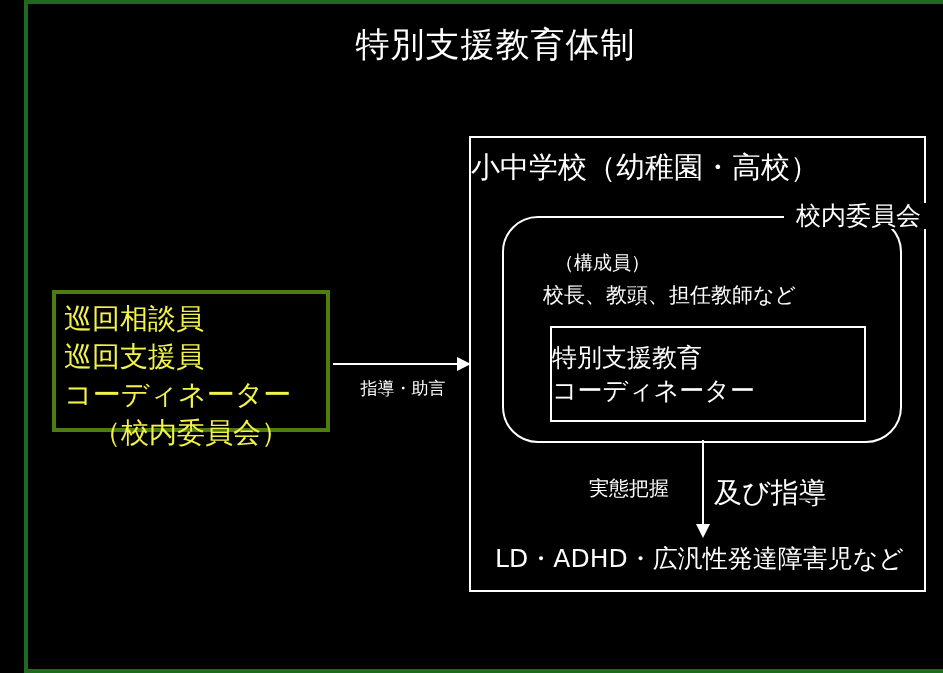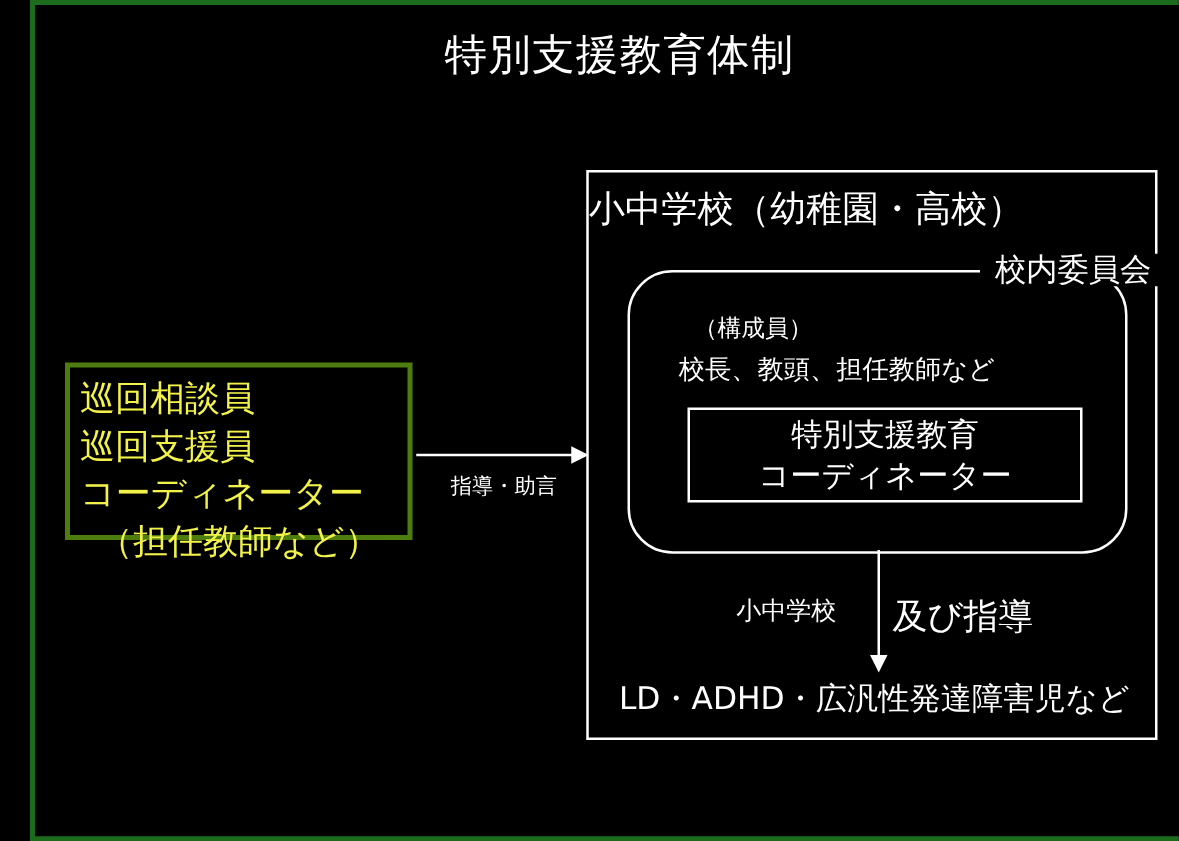--- a/index.html
+++ b/index.html
@@ -154,26 +154,25 @@
     font-size: 21px;
     white-space: nowrap;
   }
 
   
   #coordinator-box {
     position: absolute;
     left: 79px;
     top: 188px;
     width: 316px;
-    height: 76px;
+    height: 96px;
     border: 2px solid #ffffff;
     box-sizing: border-box;
     display: flex;
     flex-direction: column;
-    align-items: center;
     justify-content: center;
   }
   #coordinator-box .cl {
     font-size: 25px;
     line-height: 33px;
     white-space: nowrap;
   }
 
   
   #v-arrow {
@@ -231,21 +230,21 @@
 <body>
 
 <div id="canvas">
 
   <div id="title">特別支援教育体制</div>
 
   <div id="left-box">
     <div class="ln">巡回相談員</div>
     <div class="ln">巡回支援員</div>
     <div class="ln">コーディネーター</div>
-    <div class="ln center">（担任教師など）</div>
+    <div class="ln center">（校内委員会）</div>
   </div>
 
   <div id="h-arrow">
     <div class="shaft"></div>
     <div class="head"></div>
   </div>
   <div id="h-arrow-label">指導・助言</div>
 
   <div id="school-box">
     <div id="school-title">小中学校（幼稚園・高校）</div>
@@ -260,19 +259,19 @@
 
     <div id="coordinator-box">
       <div class="cl">特別支援教育</div>
       <div class="cl">コーディネーター</div>
     </div>
 
     <div id="v-arrow">
       <div class="shaft"></div>
       <div class="head"></div>
     </div>
-    <div id="v-label-left">小中学校</div>
+    <div id="v-label-left">実態把握</div>
     <div id="v-label-right">及び指導</div>
 
     <div id="targets">LD・ADHD・広汎性発達障害児など</div>
   </div>
 
 </div>
 
 </body></html>

